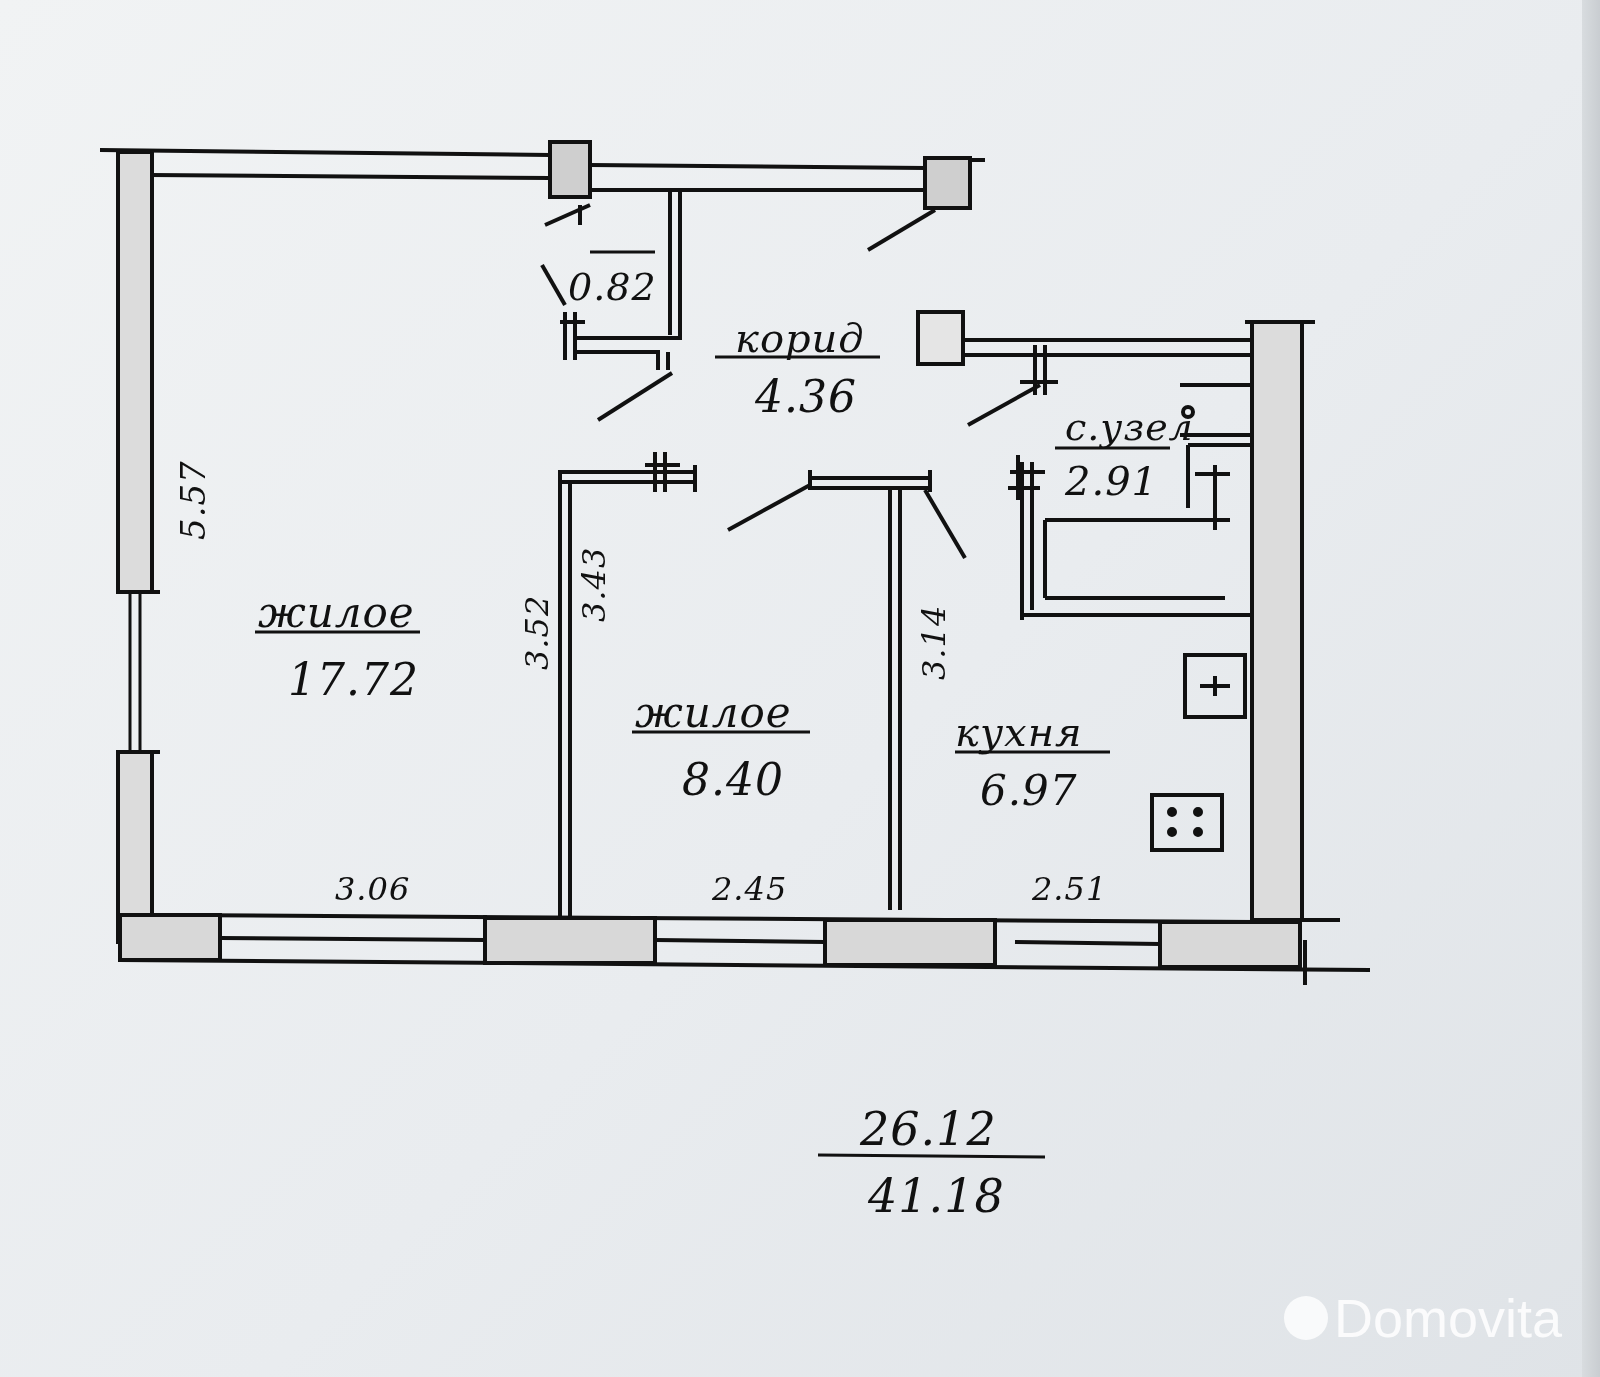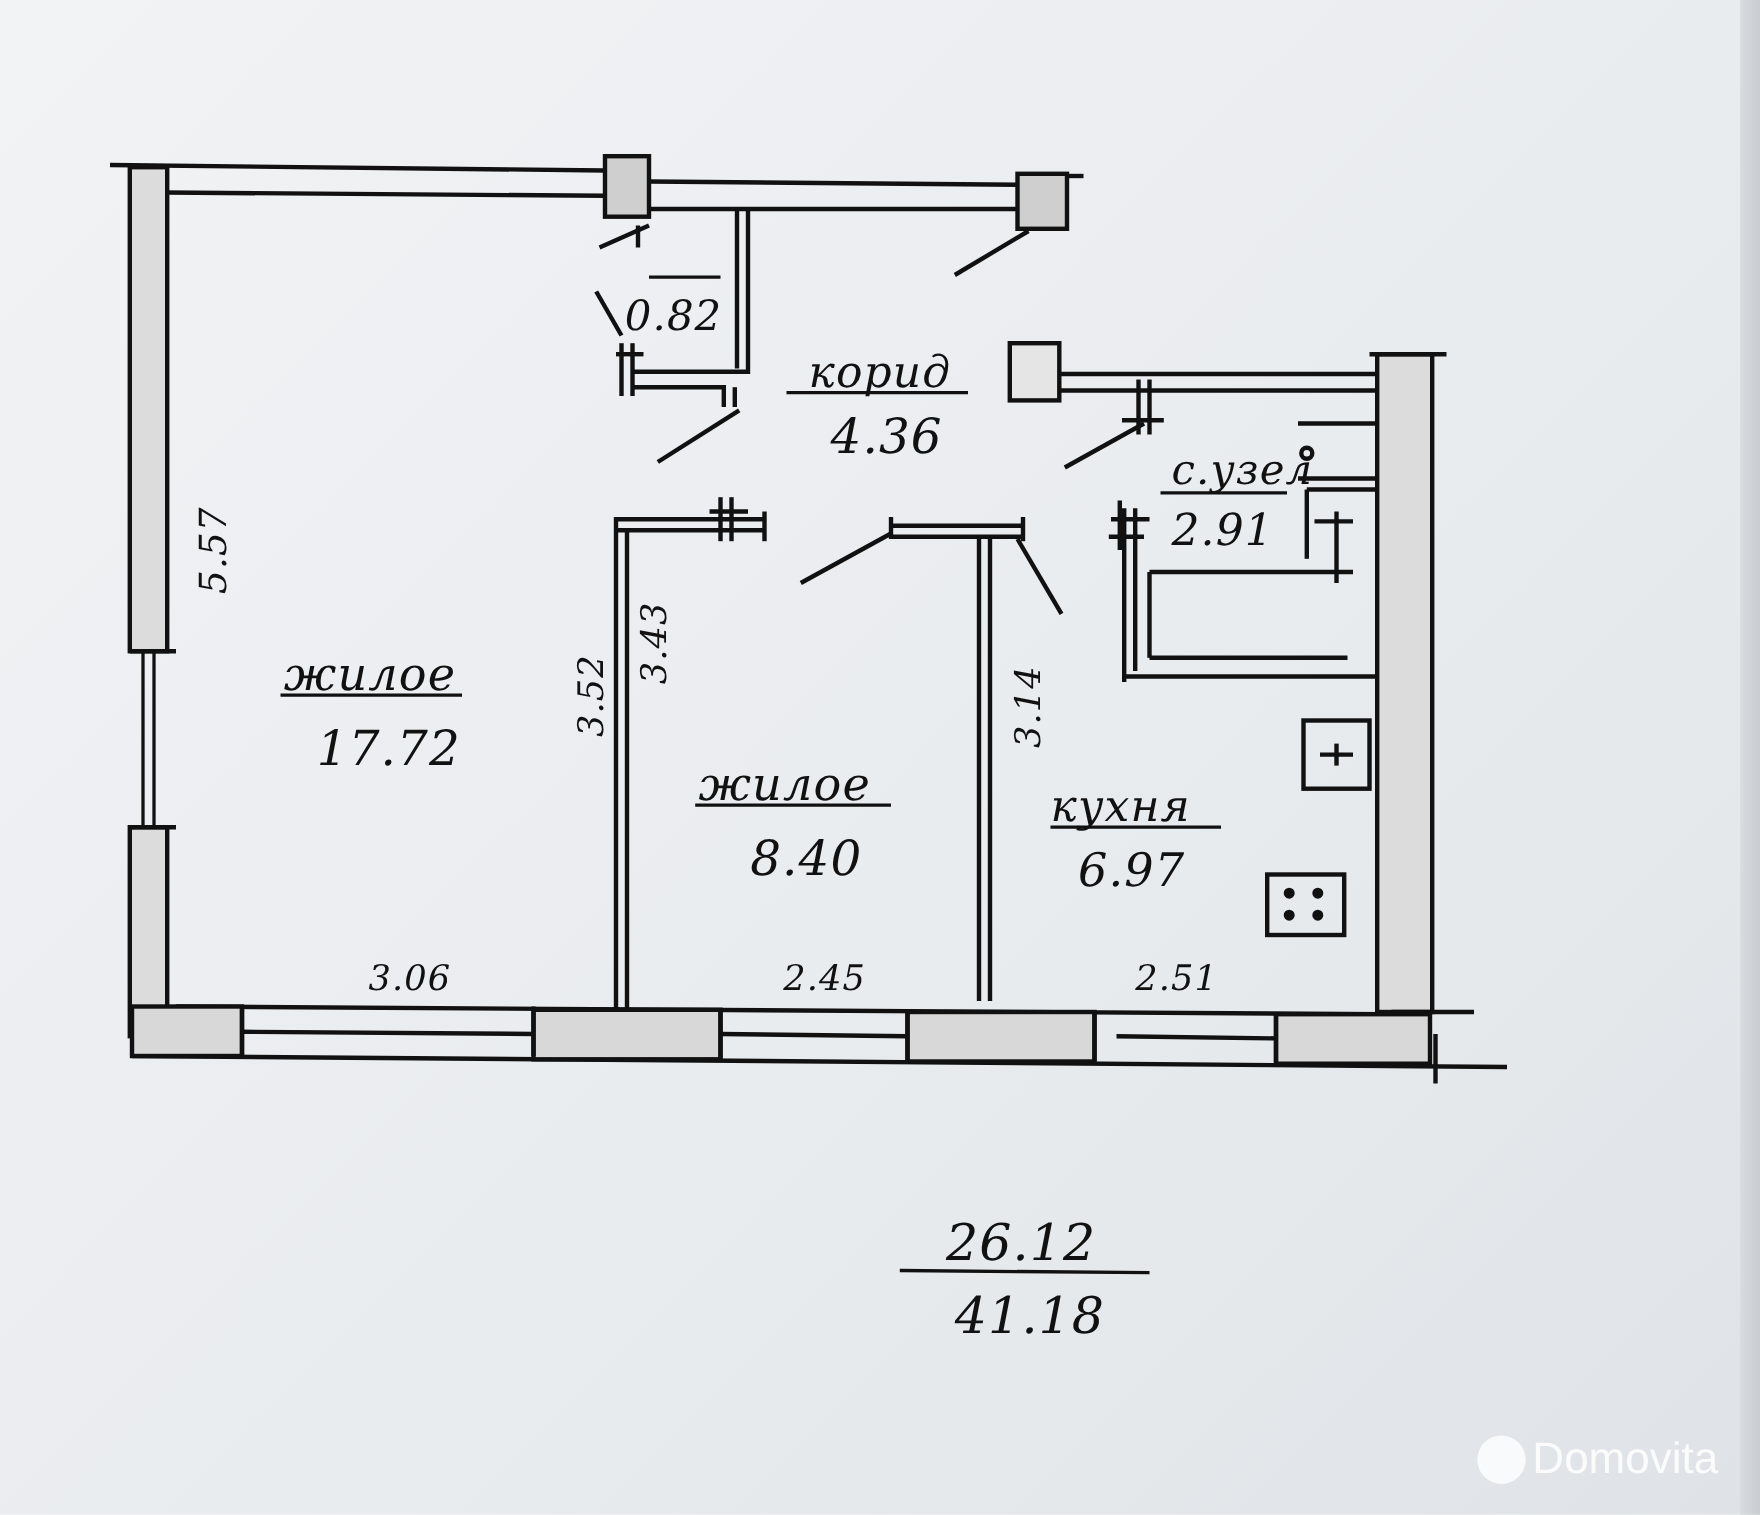--- a/index.html
+++ b/index.html
@@ -18,21 +18,21 @@
     font-family: "DejaVu Serif", serif;
     font-style: italic;
     fill:#111;
     letter-spacing:1px;
   }
   .watermark {
     position:absolute; right:38px; bottom:28px;
     display:flex; align-items:center; gap:6px;
     color:rgba(255,255,255,0.85);
     font-family:"Liberation Sans", sans-serif;
-    font-size:40px;
+    font-size:54px;
   }
   .watermark .dot {
     width:44px; height:44px; border-radius:50%;
     background:rgba(255,255,255,0.8);
   }
 </style>
 </head>
 <body>
 
 <div class="paper-edge"></div>

